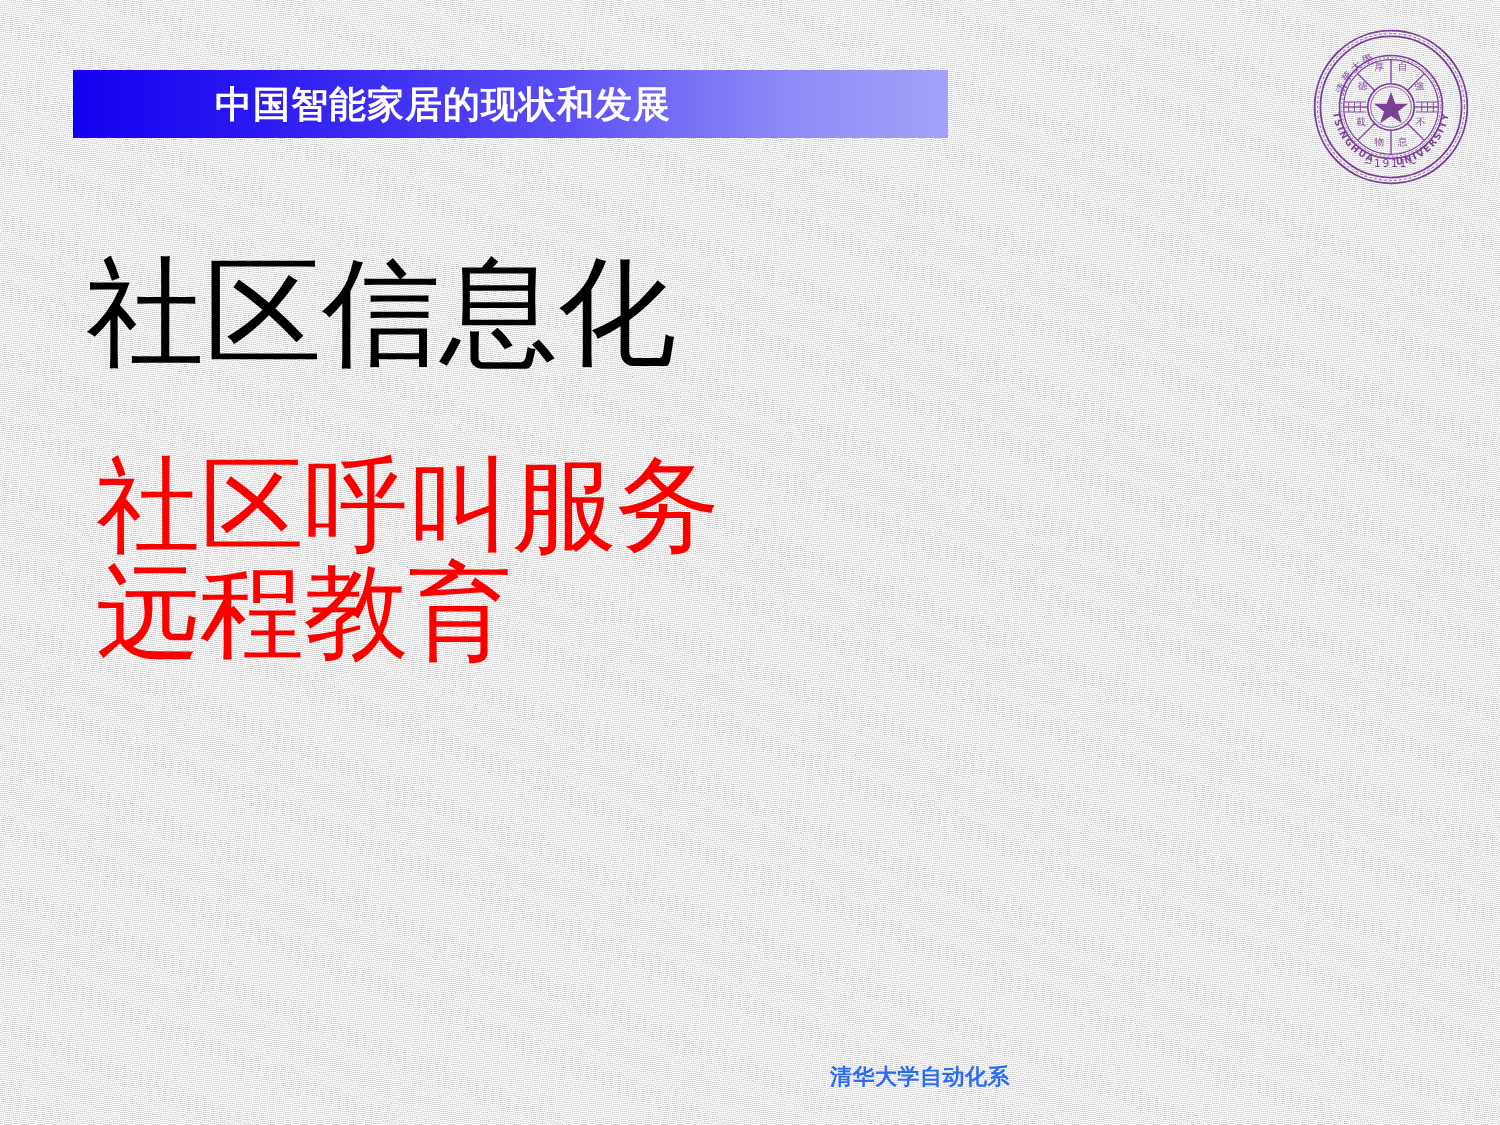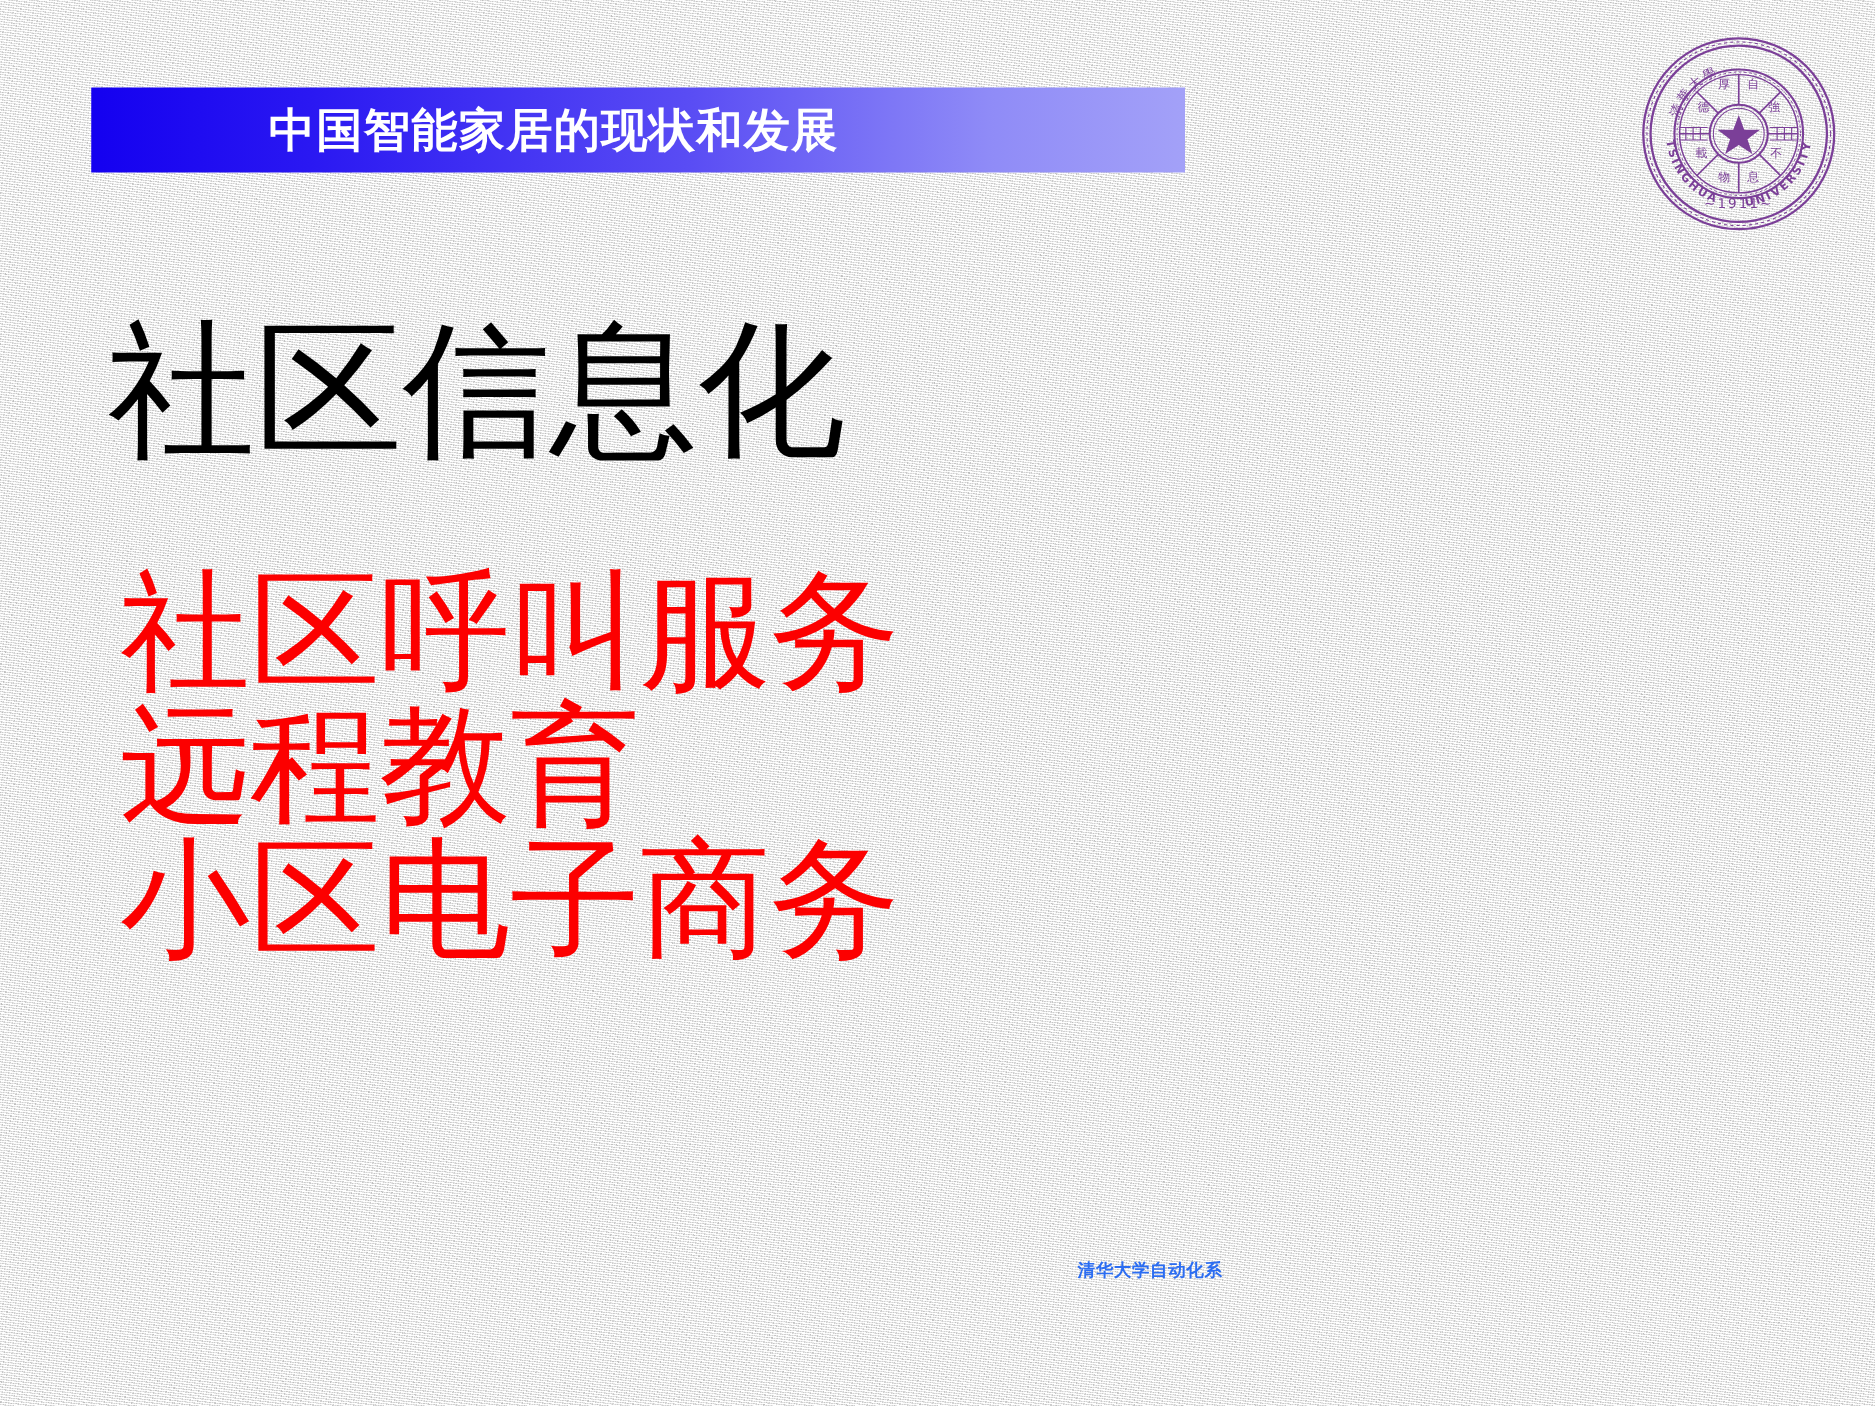--- a/index.html
+++ b/index.html
@@ -113,25 +113,25 @@
     font-weight: normal;
     line-height: 107px;
     white-space: pre;
     letter-spacing: 0px;
   }
 
   
   #footer-text {
     position: absolute;
     left: 0;
-    top: 1008px;
+    top: 1062px;
     width: 1500px;
     text-align: center;
     color: #2b6df2;
-    font-size: 14px;
+    font-size: 22px;
     font-weight: bold;
     letter-spacing: 0.5px;
     z-index: 4;
   }
   #footer-inner { display: inline-block; margin-left: 340px; }
 </style>
 </head>
 <body>
 
 <div id="slide">
@@ -215,20 +215,19 @@
         </g>
       </g>
     </svg>
   </div>
 
   <div id="slide-heading">社区信息化</div>
 
   <div id="content-list">
     <div class="content-line">社区呼叫服务</div>
     <div class="content-line">远程教育</div>
-    <div class="content-line">小区电子商务</div>
   </div>
 
   <div id="footer-text">
     <span id="footer-inner">清华大学自动化系</span>
   </div>
 
 </div>
 
 </body></html>

